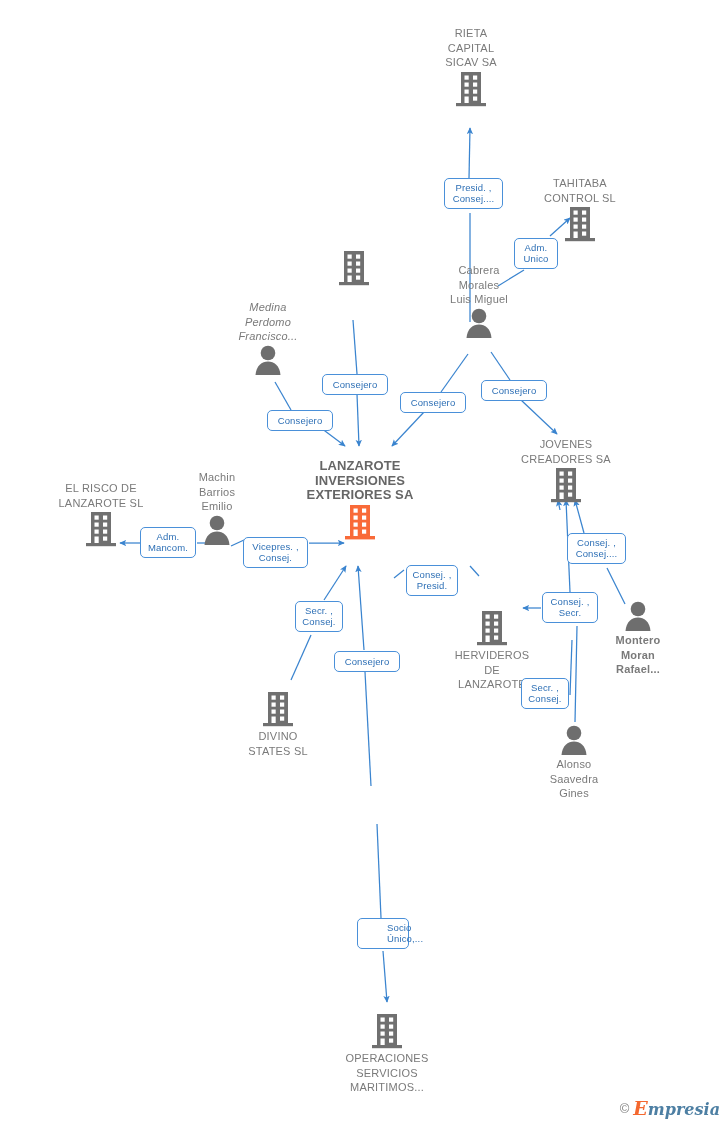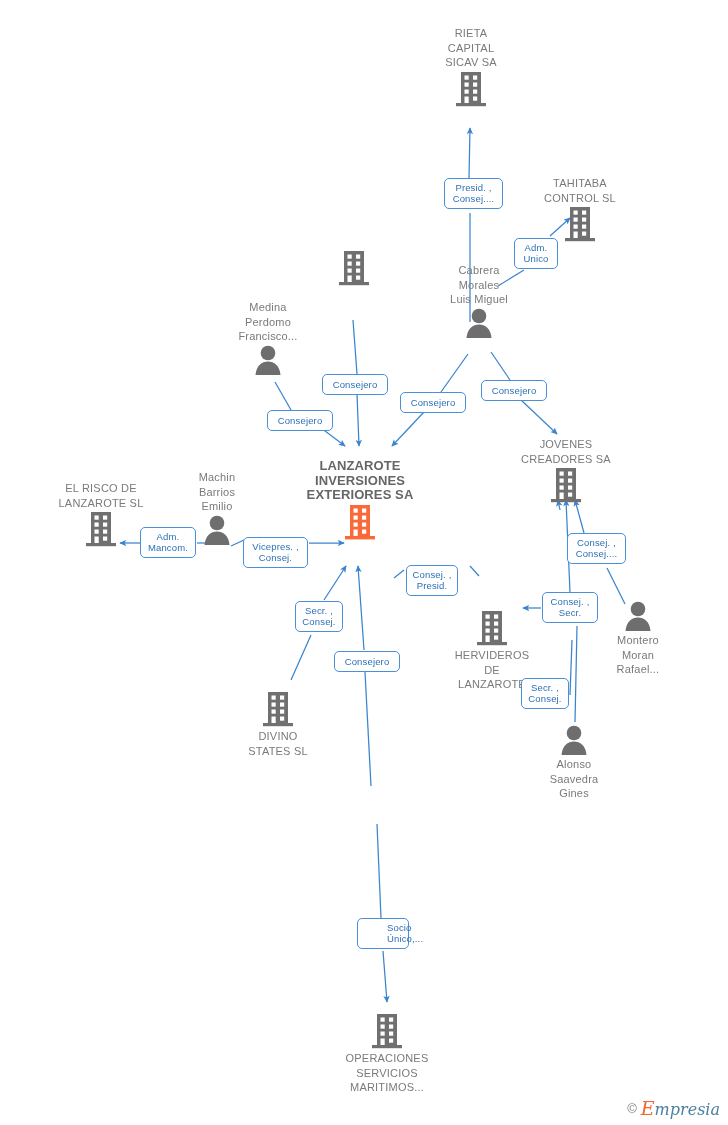--- a/index.html
+++ b/index.html
@@ -40,21 +40,21 @@
   }
   .chip.one-line{padding-top:4px;padding-bottom:4px;}
 
   
   #watermark{
     position:absolute;right:8px;bottom:6px;
     display:flex;align-items:center;gap:4px;
     font-size:15px;color:#4d8fbf;
   }
   #watermark .c{font-size:13px;color:#7d7d7d;}
-  #watermark .brand{font-family:"DejaVu Serif","Liberation Serif",serif;font-style:italic;font-size:16px;color:#4d7fa3;}
+  #watermark .brand{font-family:"DejaVu Serif","Liberation Serif",serif;font-style:italic;font-size:16px;color:#4d7fa3;font-weight:bold;}
   #watermark .brand .e{color:#f4682f;font-size:19px;}
 </style>
 </head>
 <body>
 
 <div id="canvas">
 
   <svg class="edges" viewBox="0 0 728 1125" xmlns="http://www.w3.org/2000/svg">
     <defs>
       <marker id="ar" markerWidth="9" markerHeight="9" refX="6.2" refY="3.2" orient="auto" markerUnits="userSpaceOnUse">
@@ -161,21 +161,21 @@
         <rect x="10.5" y="12.5" width="4.2" height="4.2" fill="#fff"></rect>
           <rect x="19" y="12.5" width="4.2" height="4.2" fill="#fff"></rect>
         <rect x="10.5" y="19.5" width="4.2" height="4.2" fill="#fff"></rect>
           <rect x="19" y="19.5" width="4.2" height="4.2" fill="#fff"></rect>
         <rect x="10.5" y="26.5" width="4.2" height="6.5" fill="#fff"></rect>
           <rect x="19" y="26.5" width="4.2" height="4.2" fill="#fff"></rect>
       </svg>
     </span>
   </div>
 
-  <div class="node person" style="left:268px;top:300px;">
+  <div class="node person" style="left:268px;top:300px;font-style:italic;">
     <div class="caption">Medina
 Perdomo
 Francisco...</div>
     <span class="glyph">
       <svg width="30" height="32" viewBox="0 0 30 32" xmlns="http://www.w3.org/2000/svg">
         <circle cx="15" cy="9" r="7.3" fill="#6e6e6e"></circle>
         <path d="M2.5 31 C3.2 21.5 9 17.5 15 17.5 C21 17.5 26.8 21.5 27.5 31 Z" fill="#6e6e6e"></path>
       </svg>
     </span>
   </div>
@@ -255,21 +255,21 @@
         <rect x="10.5" y="12.5" width="4.2" height="4.2" fill="#fff"></rect>
           <rect x="19" y="12.5" width="4.2" height="4.2" fill="#fff"></rect>
         <rect x="10.5" y="19.5" width="4.2" height="4.2" fill="#fff"></rect>
           <rect x="19" y="19.5" width="4.2" height="4.2" fill="#fff"></rect>
         <rect x="10.5" y="26.5" width="4.2" height="6.5" fill="#fff"></rect>
           <rect x="19" y="26.5" width="4.2" height="4.2" fill="#fff"></rect>
       </svg>
     </span>
   </div>
 
-  <div class="node person caption-below" style="left:638px;top:600px;">
+  <div class="node person caption-below" style="left:638px;top:600px;font-weight:bold;">
     <span class="glyph">
       <svg width="30" height="32" viewBox="0 0 30 32" xmlns="http://www.w3.org/2000/svg">
         <circle cx="15" cy="9" r="7.3" fill="#6e6e6e"></circle>
         <path d="M2.5 31 C3.2 21.5 9 17.5 15 17.5 C21 17.5 26.8 21.5 27.5 31 Z" fill="#6e6e6e"></path>
       </svg>
     </span>
     <div class="caption">Montero
 Moran
 Rafael...</div>
   </div>

